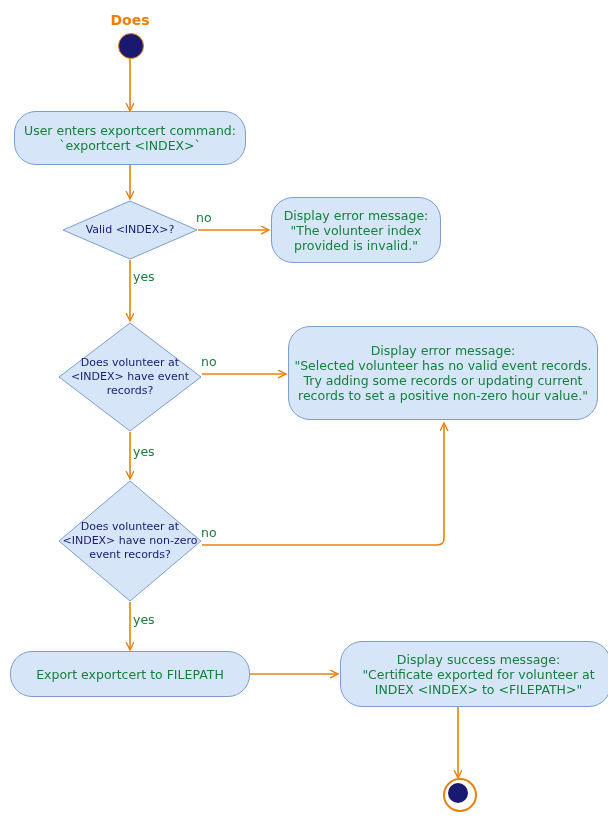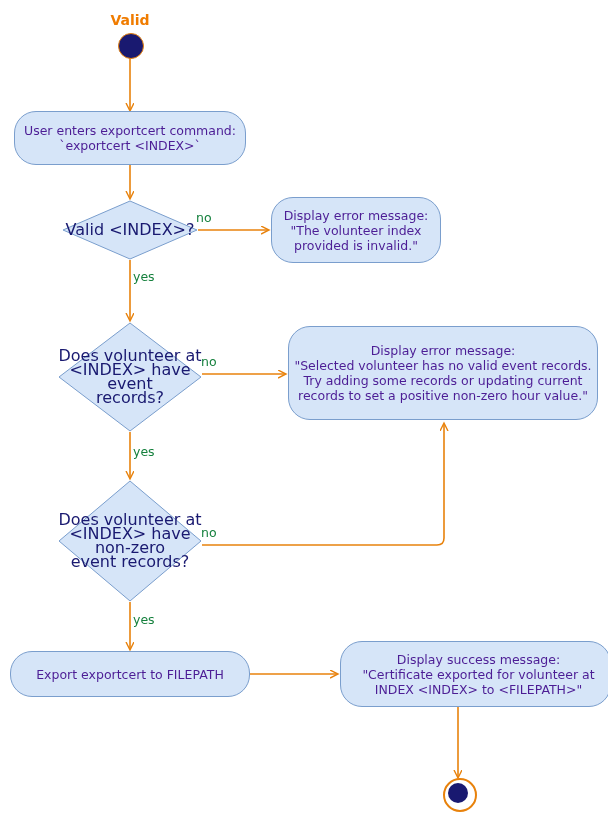--- a/index.html
+++ b/index.html
@@ -23,21 +23,21 @@
     height: 839px;
     pointer-events: none;
   }
   .node {
     position: absolute;
     box-sizing: border-box;
     display: flex;
     align-items: center;
     justify-content: center;
     text-align: center;
-    color: #4c1d95;
+    color: #15803d;
     font-size: 12.5px;
     line-height: 15px;
     background: #d6e5f8;
     border: 1px solid #7a9ecd;
     border-radius: 22px;
     white-space: pre-line;
   }
   .diamond-wrap {
     position: absolute;
     display: flex;
@@ -45,21 +45,21 @@
     justify-content: center;
   }
   .diamond-wrap svg {
     position: absolute;
     left: 0;
     top: 0;
   }
   .diamond-label {
     position: relative;
     color: #191970;
-    font-size: 16px;
+    font-size: 11px;
     line-height: 14px;
     text-align: center;
     white-space: pre-line;
   }
   .terminal {
     position: absolute;
     border-radius: 50%;
   }
   .start-dot {
     background: #191970;
@@ -118,21 +118,21 @@
       <path d="M202,545 L437,545 Q444,545 444,538 L444,424" marker-end="url(#arrow)"></path>
 
       <line x1="130" y1="602" x2="130" y2="649" marker-end="url(#arrow)"></line>
 
       <line x1="250" y1="674" x2="337" y2="674" marker-end="url(#arrow)"></line>
 
       <line x1="458" y1="707" x2="458" y2="777" marker-end="url(#arrow)"></line>
     </g>
   </svg>
 
-  <div class="terminal-caption" style="left:70px; top:12px;">Valid</div>
+  <div class="terminal-caption" style="left:70px; top:12px;">Does</div>
   <div class="terminal start-dot" style="left:118px; top:33px; width:24px; height:24px;"></div>
 
   <div class="node" style="left:14px; top:111px; width:232px; height:54px;">User enters exportcert command:
 `exportcert &lt;INDEX&gt;`</div>
 
   <div class="diamond-wrap" style="left:62px; top:200px; width:136px; height:60px;">
     <svg width="136" height="60" viewBox="0 0 136 60">
       <polygon points="68,1 135,30 68,59 1,30" fill="#d6e5f8" stroke="#7a9ecd" stroke-width="1"></polygon>
     </svg>
     <span class="diamond-label">Valid &lt;INDEX&gt;?</span>

